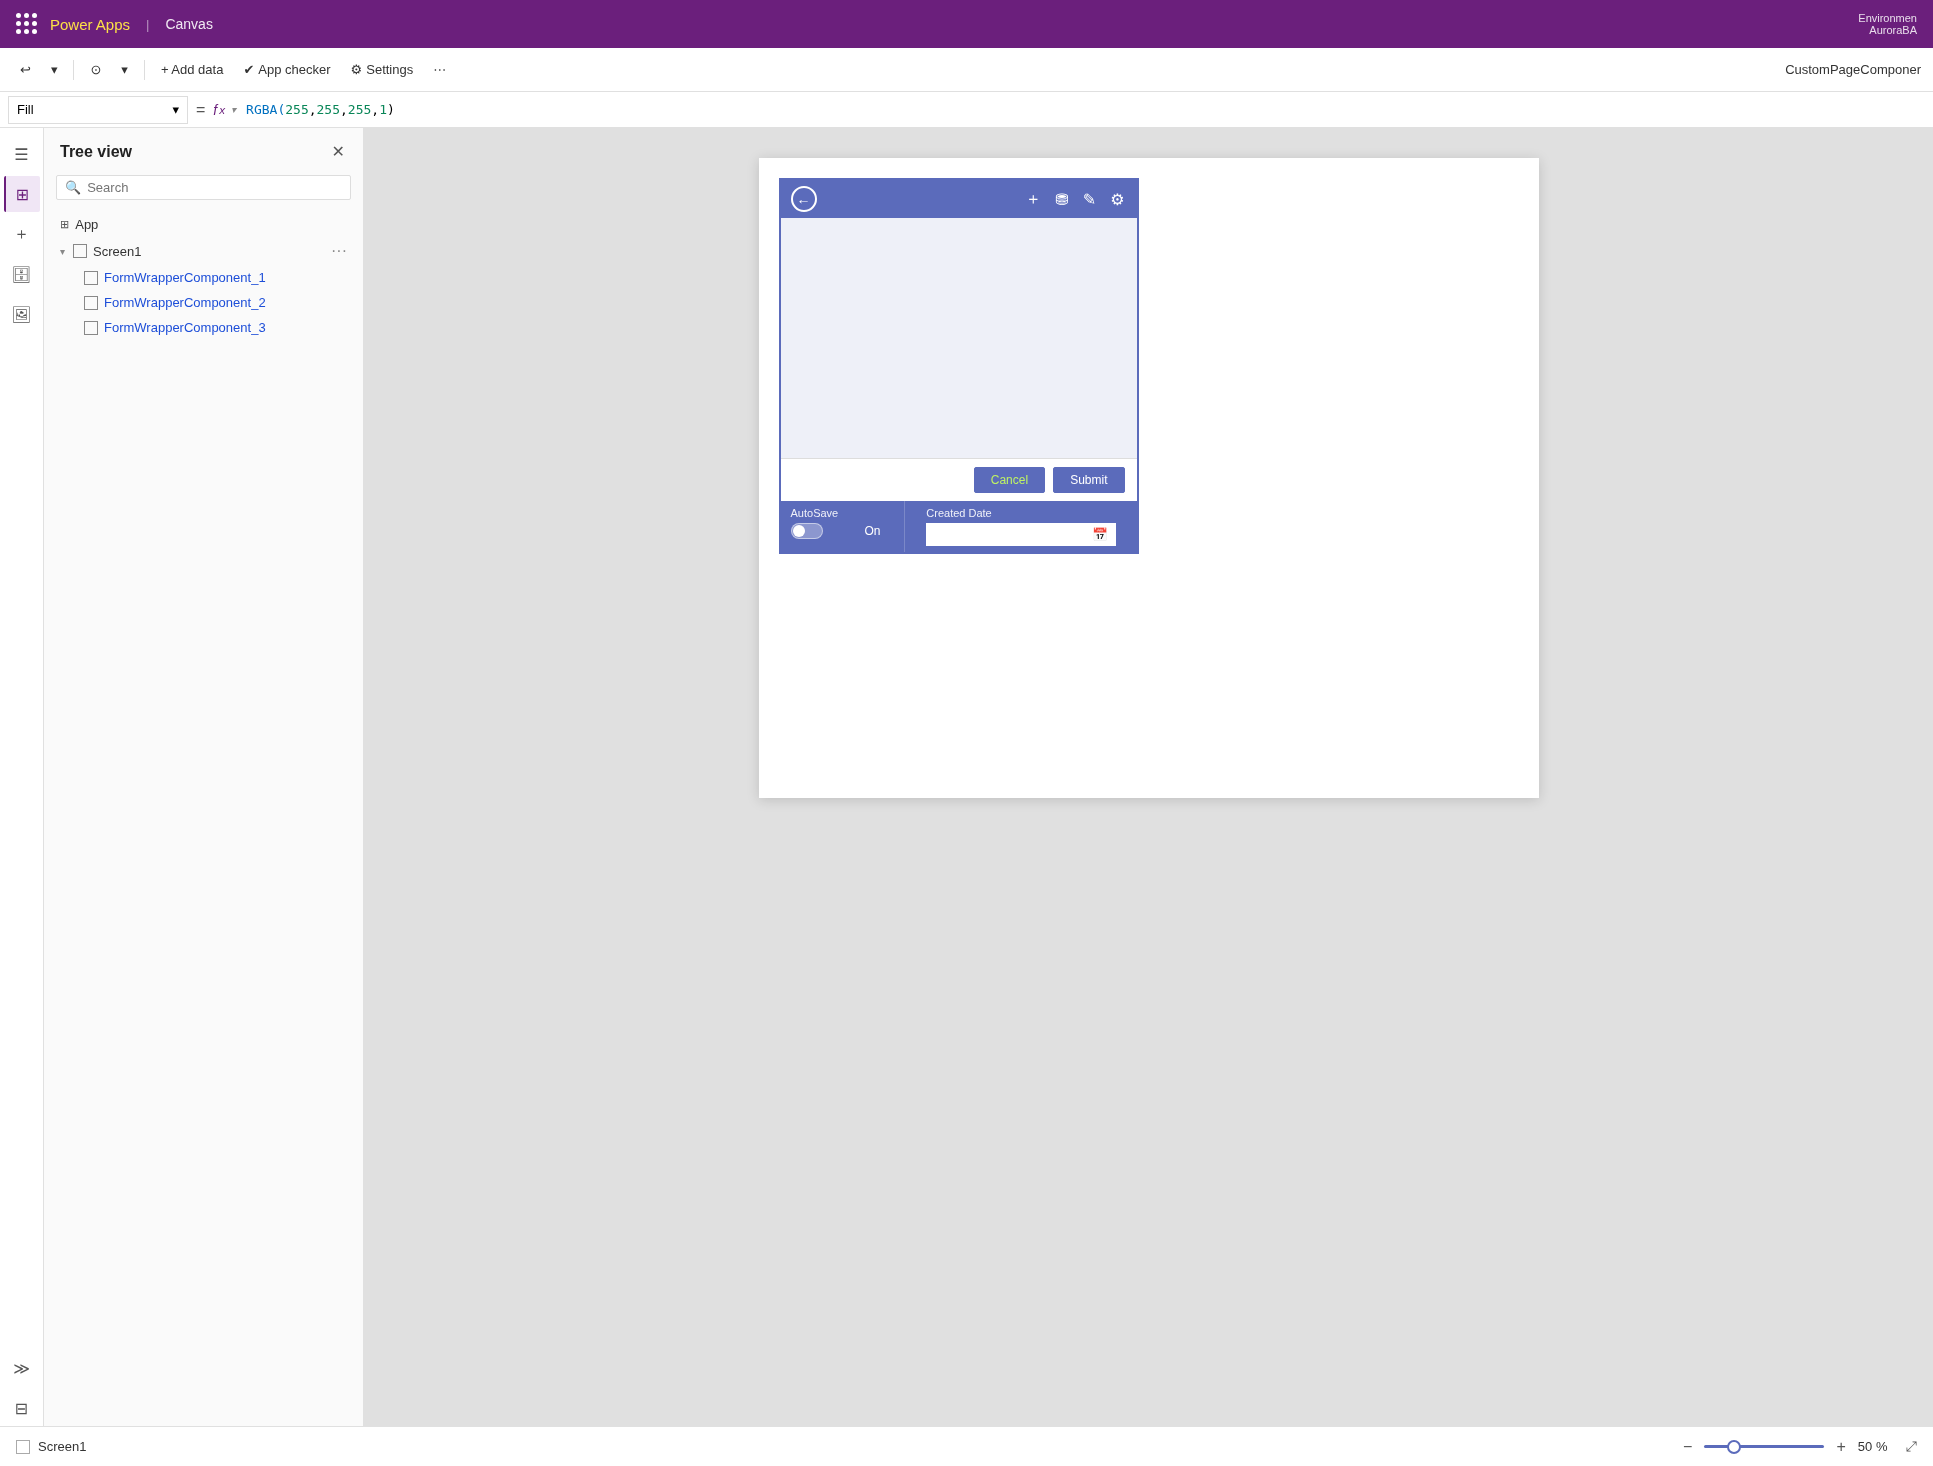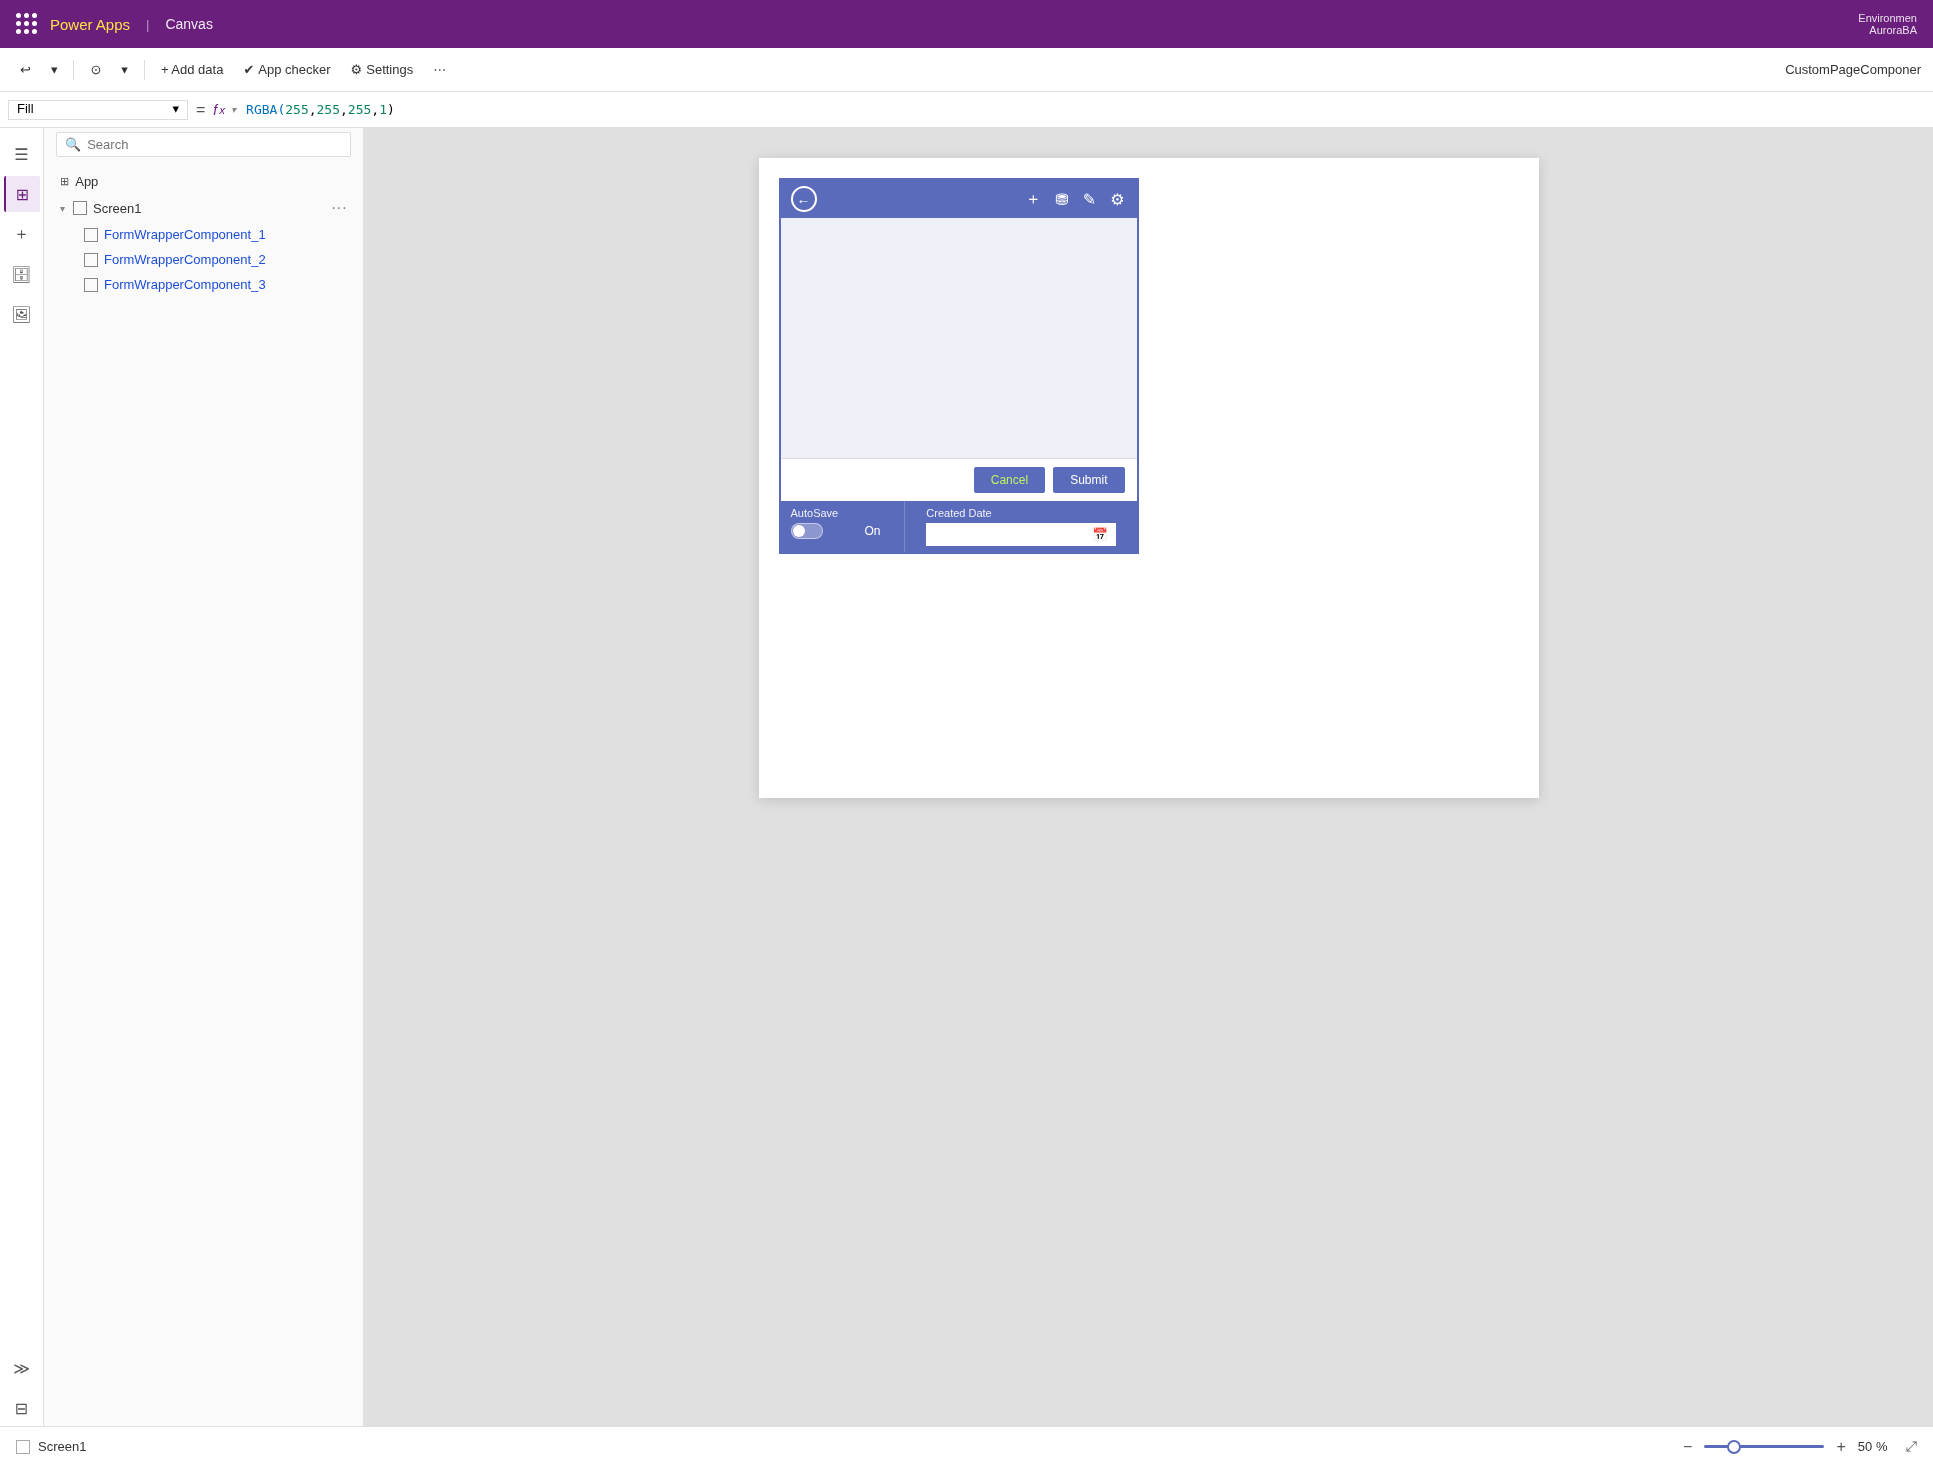--- a/index.html
+++ b/index.html
@@ -46,23 +46,23 @@
     .formula-bar {
       background: white;
       height: 36px;
       display: flex;
       align-items: center;
       border-bottom: 1px solid #e0e0e0;
       padding: 0 8px;
       gap: 4px;
     }
     .formula-dropdown {
-      width: 180px; height: 20px; border: 1px solid #ddd; padding: 0 8px;
+      width: 180px; height: 28px; border: 1px solid #ddd; padding: 0 8px;
       font-size: 13px; background: white; cursor: pointer;
-      display: flex; align-items: flex-start; justify-content: space-between;
+      display: flex; align-items: center; justify-content: space-between;
     }
     .formula-eq { font-size: 16px; color: #555; margin: 0 4px; }
     .formula-fx { font-style: italic; color: #6b1f7c; font-size: 14px; display: flex; align-items: center; gap: 2px; }
 
     
     .main-layout {
       display: flex;
       height: calc(1466px - 48px - 44px - 36px - 40px);
     }
 
@@ -347,20 +347,24 @@
     <div style="flex:1;"></div>
     <button class="icon-bar-btn" title="Power Automate">
       <span>≫</span>
     </button>
     <button class="icon-bar-btn" title="Variables">
       <span>⊟</span>
     </button>
   </div>
 
   <div class="tree-panel">
+    <div class="tree-header">
+      <span class="tree-title">Tree view</span>
+      <button class="tree-close">✕</button>
+    </div>
 
     <div class="search-box">
       <span class="search-icon">🔍</span>
       <input class="search-input" type="text" placeholder="Search" style="">
     </div>
 
     <div class="tree-items">
 
       <div class="tree-item">
         <span style="font-size:11px; color:#555;">⊞</span>

